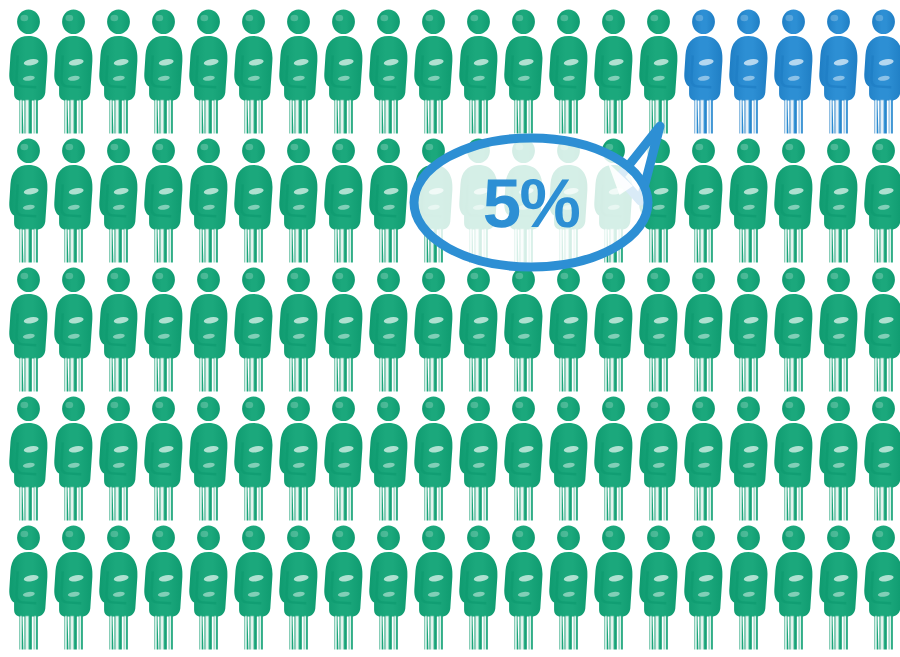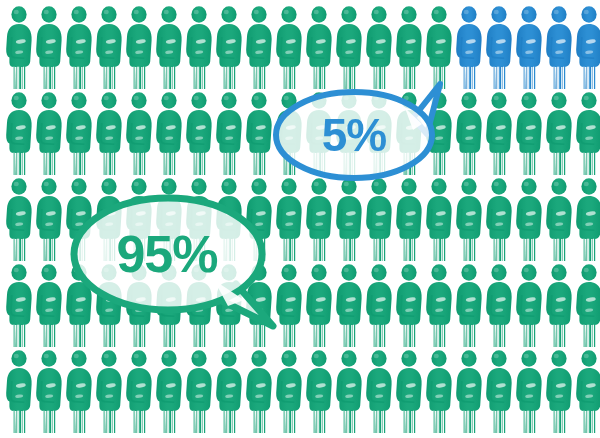--- a/index.html
+++ b/index.html
@@ -2778,25 +2778,15 @@
       <svg width="170" height="104" viewBox="0 0 170 104" xmlns="http://www.w3.org/2000/svg" aria-hidden="true">
         <g>
           <path d="M168 6 L141 40 L155 56 Z" fill="#ffffff" fill-opacity="0.82" stroke="#2d8fd4" stroke-width="6" stroke-linejoin="round"></path>
           <ellipse cx="82" cy="57" rx="78" ry="43" fill="#ffffff" fill-opacity="0.82" stroke="#2d8fd4" stroke-width="6"></ellipse>
           <path d="M133 30 L150 46 L141 52 Z" fill="#ffffff" fill-opacity="0.9" stroke="none"></path>
         </g>
         <text class="bubble-label" x="82" y="57" fill="#2d8fd4" font-size="46" font-family="Liberation Sans, sans-serif" font-weight="bold" text-anchor="middle" dominant-baseline="central">5%</text>
       </svg>
     </div>
 
-    <div class="bubble-wrap" id="bubble-ninetyfive">
-      <svg width="215" height="140" viewBox="0 0 215 140" xmlns="http://www.w3.org/2000/svg" aria-hidden="true">
-        <g>
-          <path d="M205 138 L152 112 L168 96 Z" fill="#ffffff" fill-opacity="0.82" stroke="#1ba87c" stroke-width="7" stroke-linejoin="round"></path>
-          <ellipse cx="100" cy="66" rx="94" ry="56" fill="#ffffff" fill-opacity="0.82" stroke="#1ba87c" stroke-width="7"></ellipse>
-          <path d="M146 92 L176 112 L160 118 Z" fill="#ffffff" fill-opacity="0.9" stroke="none"></path>
-        </g>
-        <text class="bubble-label" x="99" y="66" fill="#1ba87c" font-size="52" font-family="Liberation Sans, sans-serif" font-weight="bold" text-anchor="middle" dominant-baseline="central">95%</text>
-      </svg>
-    </div>
 
   </div>
 </div>
 
 </body></html>

